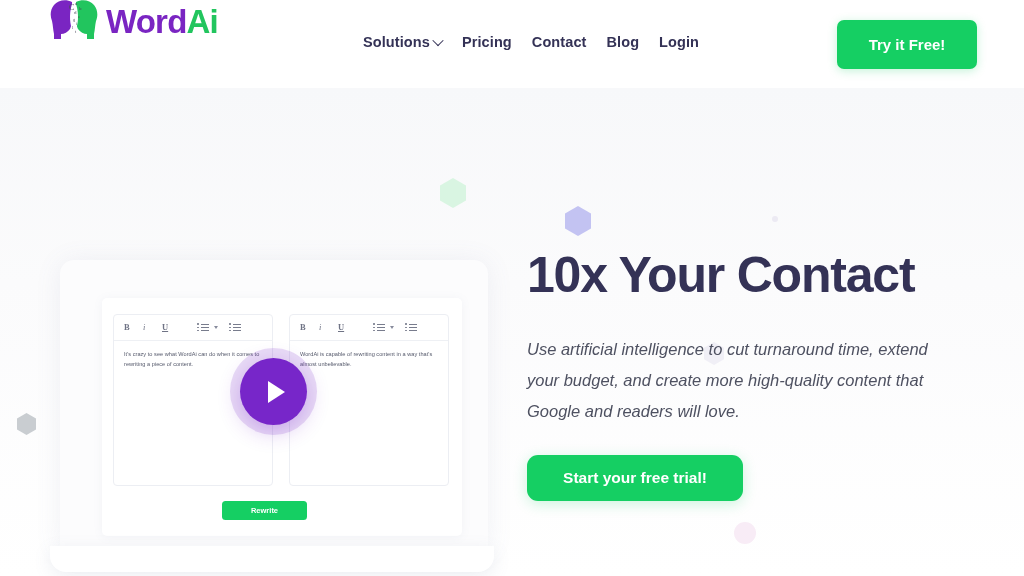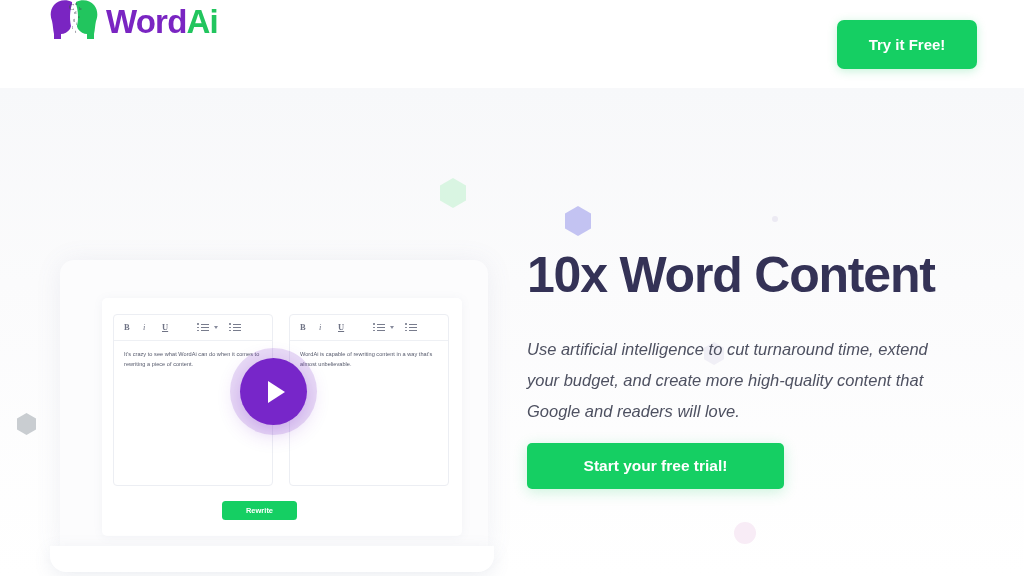--- a/index.html
+++ b/index.html
@@ -241,21 +241,21 @@
     width: 0; height: 0;
     margin-left: 5px;
     border-top: 11px solid transparent;
     border-bottom: 11px solid transparent;
     border-left: 17px solid #ffffff;
   }
 
   .btn-rewrite {
     position: absolute;
     left: 120px; top: 203px;
-    width: 75px; height: 19px;
+    width: 85px; height: 19px;
     background: #15cf63;
     border: none;
     border-radius: 3.5px;
     color: #ffffff;
     font-family: "Liberation Sans", sans-serif;
     font-size: 7.5px;
     font-weight: bold;
     cursor: pointer;
   }
 
@@ -282,26 +282,26 @@
     font-size: 16.5px;
     line-height: 1.88;
     color: #4e5161;
     width: 432px;
     position: relative;
     z-index: 3;
     font-style: italic;
   }
 
   .btn-trial {
-    margin-top: 16px;
-    width: 257px;
+    margin-top: 28px;
+    width: 216px;
     height: 46px;
     background: #15cf63;
     border: none;
-    border-radius: 5px;
+    border-radius: 11px;
     color: #ffffff;
     font-family: "Liberation Sans", sans-serif;
     font-size: 15.5px;
     font-weight: bold;
     cursor: pointer;
     position: relative;
     z-index: 3;
     box-shadow: 0 3px 14px rgba(21,207,99,0.22);
   }
 </style>
@@ -323,20 +323,38 @@
       <text x="27" y="23" font-family="Liberation Serif, serif" font-size="4" fill="#4a4a5a">g</text>
       <text x="30" y="27" font-family="Liberation Serif, serif" font-size="4" fill="#4a4a5a">i</text>
       <text x="26" y="31" font-family="Liberation Serif, serif" font-size="4" fill="#4a4a5a">l</text>
       <text x="29" y="35" font-family="Liberation Serif, serif" font-size="4" fill="#4a4a5a">t</text>
     </svg>
     <div class="logo-word">
       <span class="w-part">Word</span><span class="a-part">Ai</span>
     </div>
   </div>
 
+  <nav class="nav">
+    <a class="nav-item" href="#">
+      <span>Solutions</span>
+      <span class="chev"></span>
+    </a>
+    <a class="nav-item" href="#">
+      <span>Pricing</span>
+    </a>
+    <a class="nav-item" href="#">
+      <span>Contact</span>
+    </a>
+    <a class="nav-item" href="#">
+      <span>Blog</span>
+    </a>
+    <a class="nav-item" href="#">
+      <span>Login</span>
+    </a>
+  </nav>
 
   <button class="btn-try">Try it Free!</button>
 </div>
 
 <div class="hero">
 
   <div class="hexa" style="left:440px; top:90px;  background:#d9f5e2;"></div>
   <div class="hexa" style="left:565px; top:118px; background:#c3c3f2;"></div>
   <div class="hexa" style="left:17px;  top:325px; width:19px; height:22px; background:#c9cdd1;"></div>
   <div class="hexa" style="left:704px; top:254px; width:20px; height:23px; background:#f0eff6; z-index:1;"></div>
@@ -408,19 +426,19 @@
       <div class="play-btn">
         <span class="play-tri"></span>
       </div>
     </div>
 
     <div class="laptop-base"></div>
   </div>
 
   <div class="copy">
     <h1 class="headline">
-      <span>10x Word Content</span><br>
+      <span>10x Your Contact</span><br>
     </h1>
     <p class="subcopy">Use artificial intelligence to cut turnaround time, extend your budget, and create more high-quality content that Google and readers will love.</p>
     <button class="btn-trial">Start your free trial!</button>
   </div>
 
 </div>
 
 </body></html>

